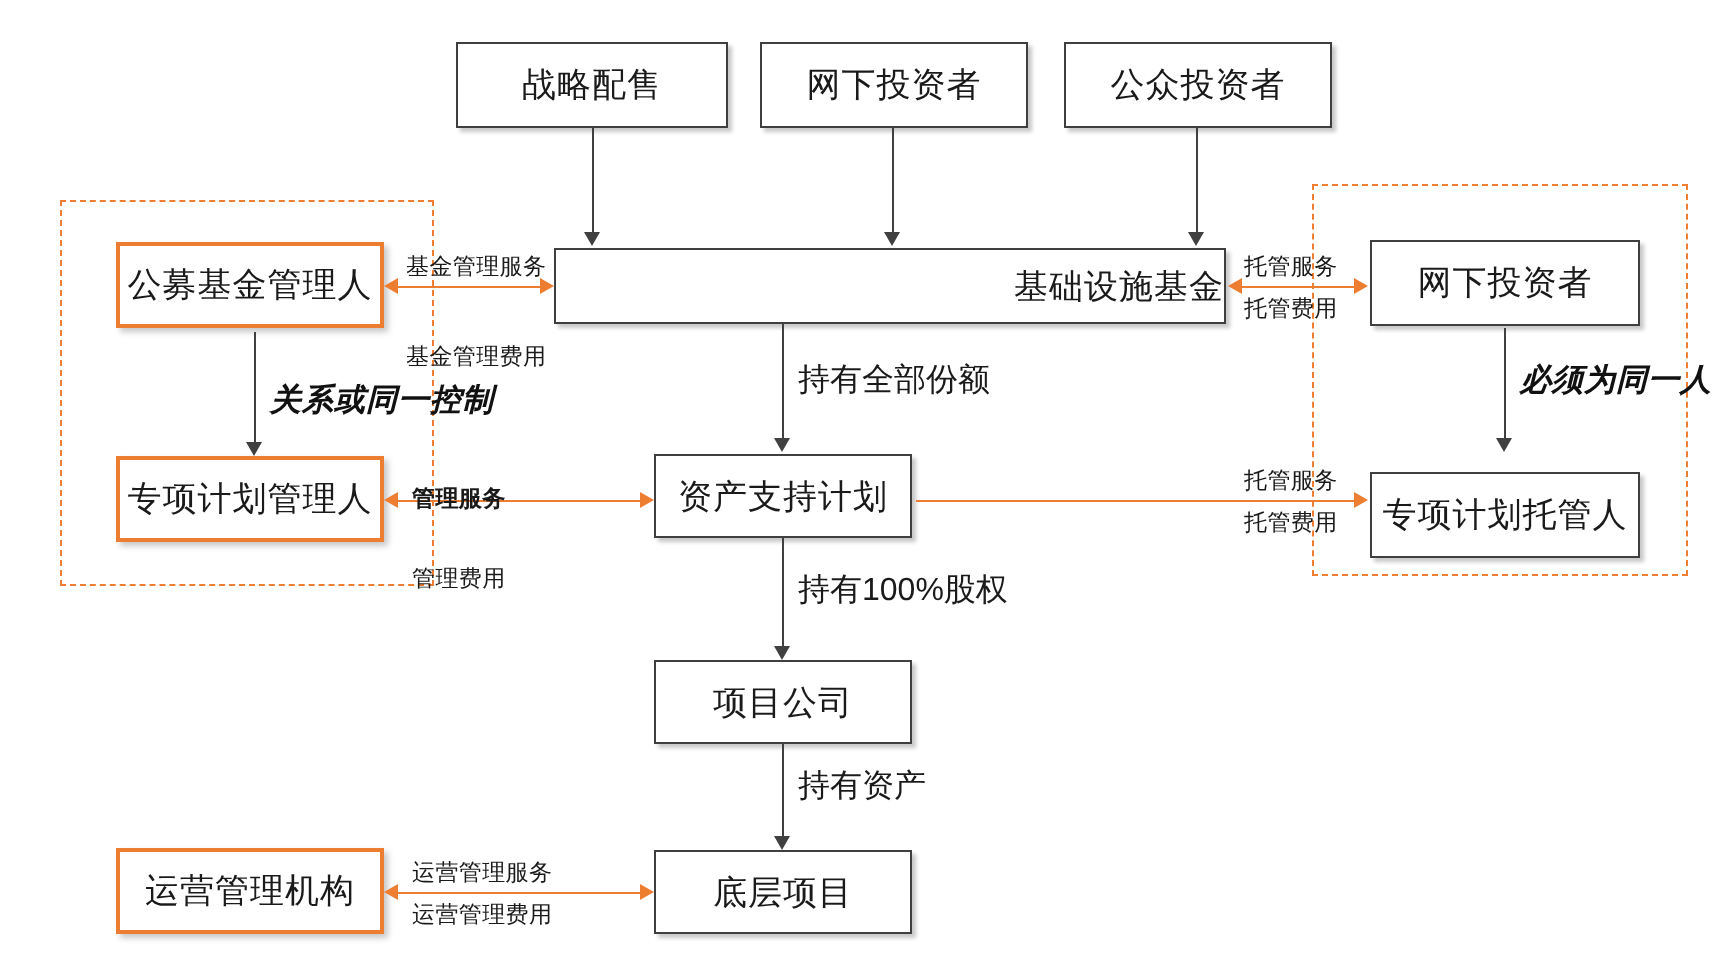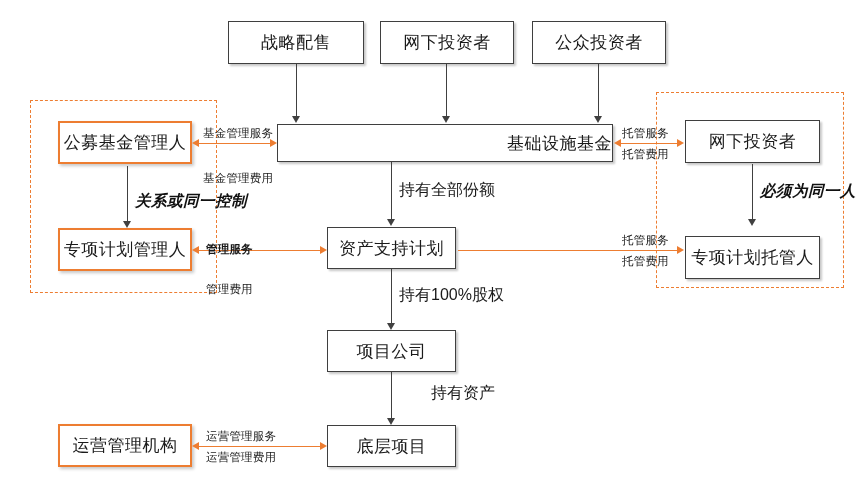--- a/index.html
+++ b/index.html
@@ -125,21 +125,21 @@
   <div class="vline" style="left:391px;top:269px;height:55px;"></div>
   <div class="ah-down" style="left:387px;top:323px;"></div>
   <div class="edge-label" style="left:399px;top:285px;">持有100%股权</div>
 
   <div class="node" style="left:327px;top:330px;width:129px;height:42px;">
     <span>项目公司</span>
   </div>
 
   <div class="vline" style="left:391px;top:372px;height:46px;"></div>
   <div class="ah-down" style="left:387px;top:418px;"></div>
-  <div class="edge-label" style="left:399px;top:383px;margin-left:32px;">持有资产</div>
+  <div class="edge-label" style="left:399px;top:383px;">持有资产</div>
 
   <div class="node" style="left:327px;top:425px;width:129px;height:42px;">
     <span>底层项目</span>
   </div>
 
   <div class="node orange" style="left:58px;top:424px;width:134px;height:43px;">
     <span>运营管理机构</span>
   </div>
 
   <div class="hline" style="left:199px;top:446px;width:122px;"></div>

